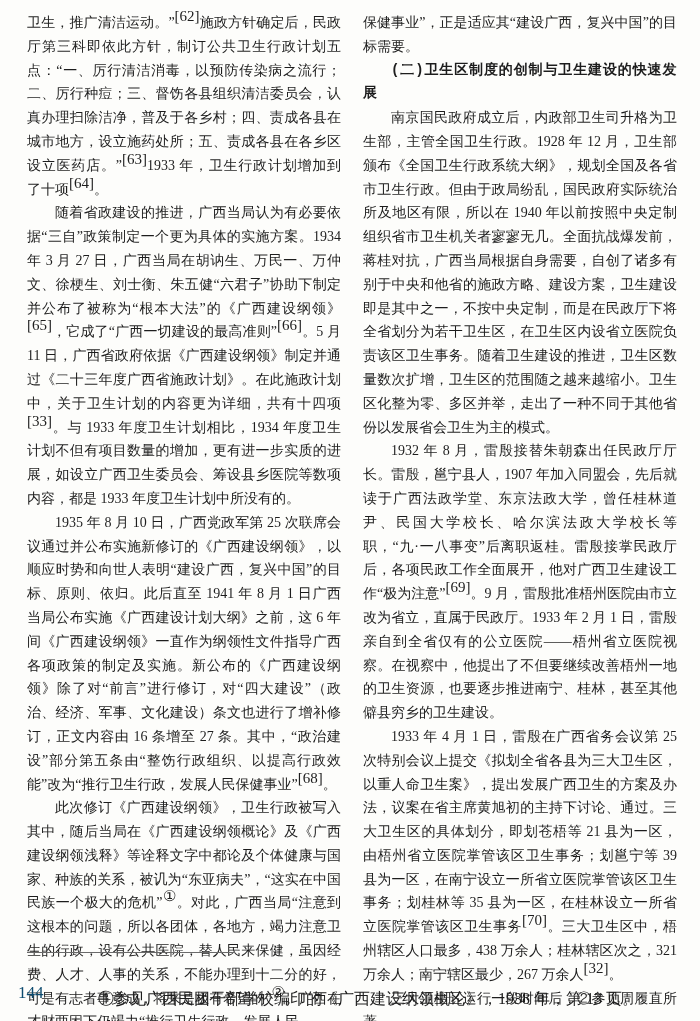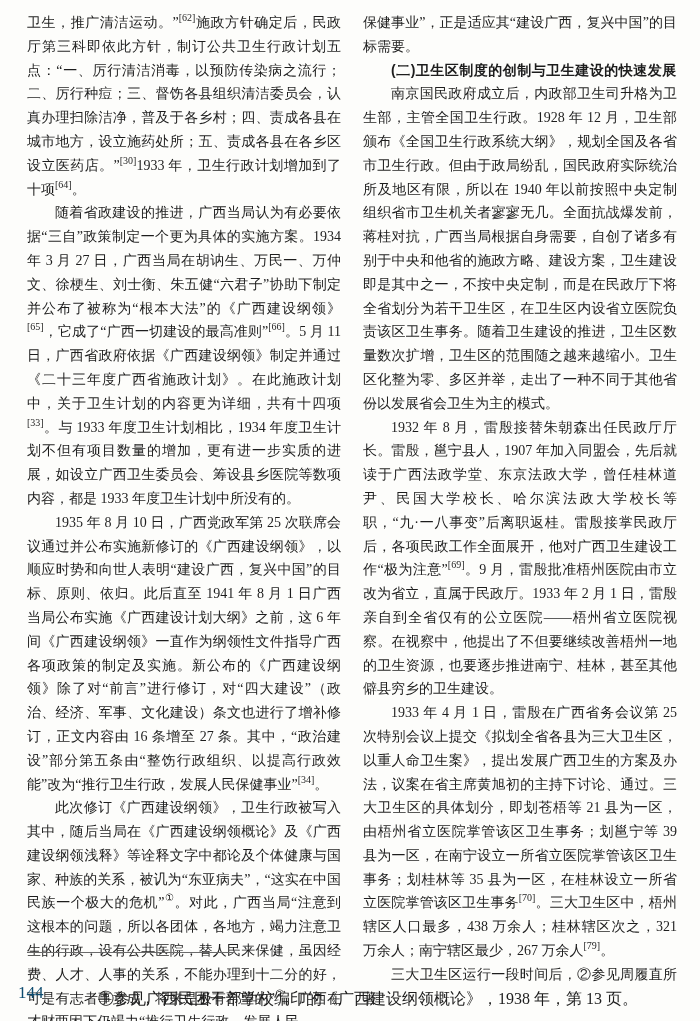--- a/index.html
+++ b/index.html
@@ -19,26 +19,26 @@
     font-size:14px;
     line-height:23.8px;
     text-align:justify;
     text-justify:inter-ideograph;
   }
   .col-left{left:27px;}
   .col-right{left:363px;}
   .col p{margin:0;padding:0;text-indent:2em;}
   .col p.body-cont{text-indent:0;}
   .col p.heading{
-    font-family:Liberation Sans, sans-serif;
+    font-family:Liberation Mono, monospace;
     font-weight:bold;
     letter-spacing:0.5px;
   }
   sup{
-    font-size:10px;
+    font-size:15px;
     line-height:0;
     vertical-align:super;
     letter-spacing:0;
   }
   .footnote-rule{
     position:absolute;
     left:27px;top:952px;
     width:208px;height:0;
     border-top:1px solid #6a6a6a;
   }
@@ -57,32 +57,32 @@
     left:18px;top:983px;
     font-size:17px;
     color:#0c4a6e;
   }
 </style>
 </head>
 <body>
 
 <div class="page">
   <div class="col col-left">
-      <p class="body-cont">卫生，推广清洁运动。”<sup>[62]</sup>施政方针确定后，民政厅第三科即依此方针，制订公共卫生行政计划五点：“一、厉行清洁消毒，以预防传染病之流行；二、厉行种痘；三、督饬各县组织清洁委员会，认真办理扫除洁净，普及于各乡村；四、责成各县在城市地方，设立施药处所；五、责成各县在各乡区设立医药店。”<sup>[30]</sup>1933 年，卫生行政计划增加到了十项<sup>[64]</sup>。</p>
+      <p class="body-cont">卫生，推广清洁运动。”<sup>[62]</sup>施政方针确定后，民政厅第三科即依此方针，制订公共卫生行政计划五点：“一、厉行清洁消毒，以预防传染病之流行；二、厉行种痘；三、督饬各县组织清洁委员会，认真办理扫除洁净，普及于各乡村；四、责成各县在城市地方，设立施药处所；五、责成各县在各乡区设立医药店。”<sup>[63]</sup>1933 年，卫生行政计划增加到了十项<sup>[64]</sup>。</p>
       <p class="body">随着省政建设的推进，广西当局认为有必要依据“三自”政策制定一个更为具体的实施方案。1934 年 3 月 27 日，广西当局在胡讷生、万民一、万仲文、徐梗生、刘士衡、朱五健“六君子”协助下制定并公布了被称为“根本大法”的《广西建设纲领》<sup>[65]</sup>，它成了“广西一切建设的最高准则”<sup>[66]</sup>。5 月 11 日，广西省政府依据《广西建设纲领》制定并通过《二十三年度广西省施政计划》。在此施政计划中，关于卫生计划的内容更为详细，共有十四项<sup>[33]</sup>。与 1933 年度卫生计划相比，1934 年度卫生计划不但有项目数量的增加，更有进一步实质的进展，如设立广西卫生委员会、筹设县乡医院等数项内容，都是 1933 年度卫生计划中所没有的。</p>
-      <p class="body">1935 年 8 月 10 日，广西党政军第 25 次联席会议通过并公布实施新修订的《广西建设纲领》，以顺应时势和向世人表明“建设广西，复兴中国”的目标、原则、依归。此后直至 1941 年 8 月 1 日广西当局公布实施《广西建设计划大纲》之前，这 6 年间《广西建设纲领》一直作为纲领性文件指导广西各项政策的制定及实施。新公布的《广西建设纲领》除了对“前言”进行修订，对“四大建设”（政治、经济、军事、文化建设）条文也进行了增补修订，正文内容由 16 条增至 27 条。其中，“政治建设”部分第五条由“整饬行政组织、以提高行政效能”改为“推行卫生行政，发展人民保健事业”<sup>[34]</sup>。</p>
+      <p class="body">1935 年 8 月 10 日，广西党政军第 25 次联席会议通过并公布实施新修订的《广西建设纲领》，以顺应时势和向世人表明“建设广西，复兴中国”的目标、原则、依归。此后直至 1941 年 8 月 1 日广西当局公布实施《广西建设计划大纲》之前，这 6 年间《广西建设纲领》一直作为纲领性文件指导广西各项政策的制定及实施。新公布的《广西建设纲领》除了对“前言”进行修订，对“四大建设”（政治、经济、军事、文化建设）条文也进行了增补修订，正文内容由 16 条增至 27 条。其中，“政治建设”部分第五条由“整饬行政组织、以提高行政效能”改为“推行卫生行政，发展人民保健事业”<sup>[68]</sup>。</p>
       <p class="body">此次修订《广西建设纲领》，卫生行政被写入其中，随后当局在《广西建设纲领概论》及《广西建设纲领浅释》等诠释文字中都论及个体健康与国家、种族的关系，被讥为“东亚病夫”，“这实在中国民族一个极大的危机”<sup>①</sup>。对此，广西当局“注意到这根本的问题，所以各团体，各地方，竭力注意卫生的行政，设有公共医院，替人民来保健，虽因经费、人才、人事的关系，不能办理到十二分的好，可是有志者事竟成，将来是极有希望的”<sup>②</sup>。广西在才财两困下仍竭力“推行卫生行政，发展人民</p>
     </div>
 
   <div class="col col-right">
       <p class="body-cont">保健事业”，正是适应其“建设广西，复兴中国”的目标需要。</p>
       <p class="heading">(二)卫生区制度的创制与卫生建设的快速发展</p>
       <p class="body">南京国民政府成立后，内政部卫生司升格为卫生部，主管全国卫生行政。1928 年 12 月，卫生部颁布《全国卫生行政系统大纲》，规划全国及各省市卫生行政。但由于政局纷乱，国民政府实际统治所及地区有限，所以在 1940 年以前按照中央定制组织省市卫生机关者寥寥无几。全面抗战爆发前，蒋桂对抗，广西当局根据自身需要，自创了诸多有别于中央和他省的施政方略、建设方案，卫生建设即是其中之一，不按中央定制，而是在民政厅下将全省划分为若干卫生区，在卫生区内设省立医院负责该区卫生事务。随着卫生建设的推进，卫生区数量数次扩增，卫生区的范围随之越来越缩小。卫生区化整为零、多区并举，走出了一种不同于其他省份以发展省会卫生为主的模式。</p>
       <p class="body">1932 年 8 月，雷殷接替朱朝森出任民政厅厅长。雷殷，邕宁县人，1907 年加入同盟会，先后就读于广西法政学堂、东京法政大学，曾任桂林道尹、民国大学校长、哈尔滨法政大学校长等职，“九·一八事变”后离职返桂。雷殷接掌民政厅后，各项民政工作全面展开，他对广西卫生建设工作“极为注意”<sup>[69]</sup>。9 月，雷殷批准梧州医院由市立改为省立，直属于民政厅。1933 年 2 月 1 日，雷殷亲自到全省仅有的公立医院——梧州省立医院视察。在视察中，他提出了不但要继续改善梧州一地的卫生资源，也要逐步推进南宁、桂林，甚至其他僻县穷乡的卫生建设。</p>
-      <p class="body">1933 年 4 月 1 日，雷殷在广西省务会议第 25 次特别会议上提交《拟划全省各县为三大卫生区，以重人命卫生案》，提出发展广西卫生的方案及办法，议案在省主席黄旭初的主持下讨论、通过。三大卫生区的具体划分，即划苍梧等 21 县为一区，由梧州省立医院掌管该区卫生事务；划邕宁等 39 县为一区，在南宁设立一所省立医院掌管该区卫生事务；划桂林等 35 县为一区，在桂林设立一所省立医院掌管该区卫生事务<sup>[70]</sup>。三大卫生区中，梧州辖区人口最多，438 万余人；桂林辖区次之，321 万余人；南宁辖区最少，267 万余人<sup>[79]</sup>。</p>
+      <p class="body">1933 年 4 月 1 日，雷殷在广西省务会议第 25 次特别会议上提交《拟划全省各县为三大卫生区，以重人命卫生案》，提出发展广西卫生的方案及办法，议案在省主席黄旭初的主持下讨论、通过。三大卫生区的具体划分，即划苍梧等 21 县为一区，由梧州省立医院掌管该区卫生事务；划邕宁等 39 县为一区，在南宁设立一所省立医院掌管该区卫生事务；划桂林等 35 县为一区，在桂林设立一所省立医院掌管该区卫生事务<sup>[70]</sup>。三大卫生区中，梧州辖区人口最多，438 万余人；桂林辖区次之，321 万余人；南宁辖区最少，267 万余人<sup>[32]</sup>。</p>
       <p class="body">三大卫生区运行一段时间后，②参见周履直所著</p>
     </div>
 
   <div class="footnote-rule"></div>
 
   <div class="footnotes">
       <p class="footnote">①参见广西民团干部学校编印的《广西建设纲领概论》，1938 年，第 13 页。</p>
     </div>
 
   <div class="page-number">144</div>

